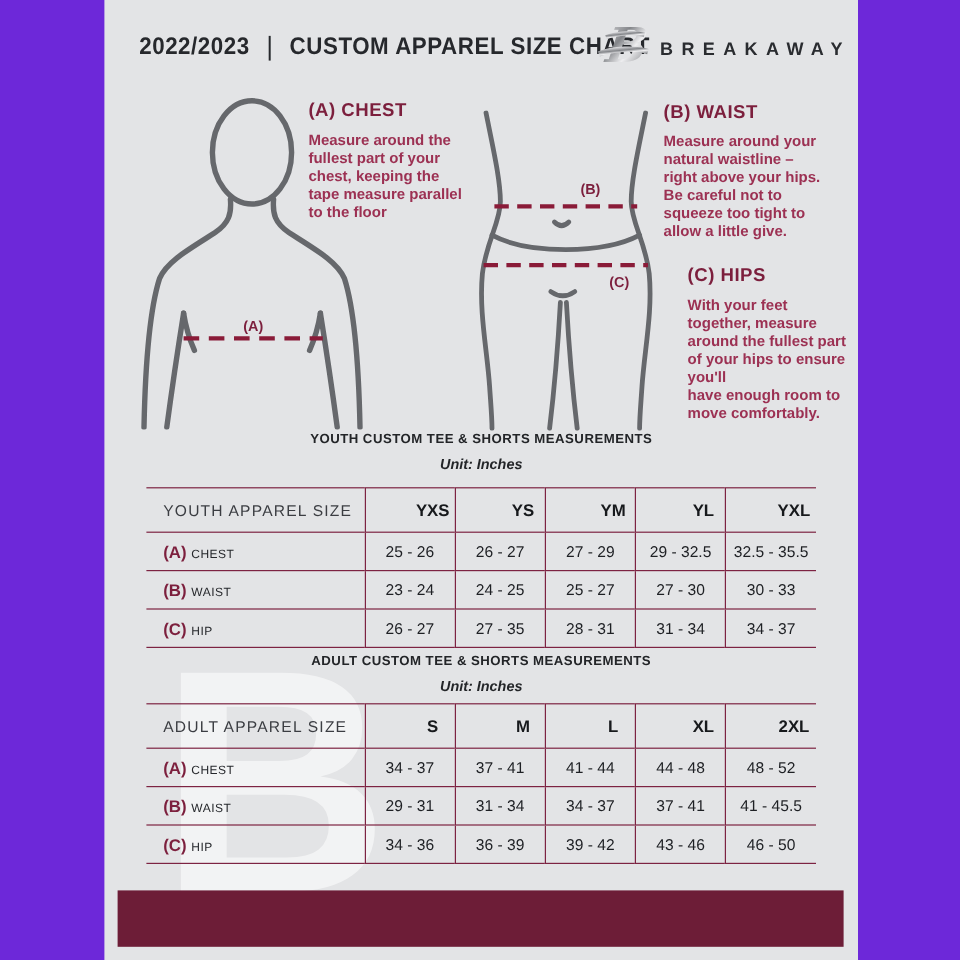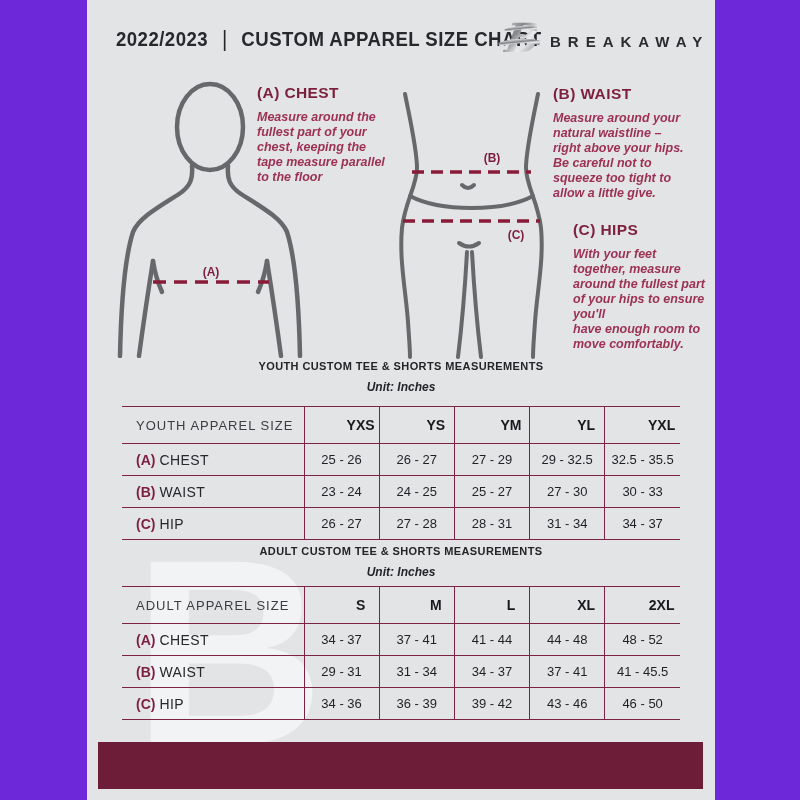--- a/index.html
+++ b/index.html
@@ -12,21 +12,21 @@
               transform:scaleX(0.93);transform-origin:left center;}
   .hdr-year,.hdr-title{font-size:20px;font-weight:800;color:#26282c;letter-spacing:.5px;white-space:nowrap;}
   .hdr-sep{font-size:22px;font-weight:300;color:#26282c;padding:0 2px;}
   .logo-wrap{position:absolute;left:408px;top:14px;display:flex;align-items:center;}
   .brand{position:absolute;left:463px;top:33px;font-size:15px;font-weight:700;
          letter-spacing:7px;color:#2a2c30;white-space:nowrap;}
 
   
   .instr{position:absolute;}
   .instr h3{margin:0 0 8px 0;font-size:15.5px;font-weight:800;color:#7c1f3d;letter-spacing:.4px;}
-  .instr p{margin:0;font-size:12.5px;line-height:15px;font-style:italic;color:#9c3153;
+  .instr p{margin:0;font-size:12.5px;line-height:15px;color:#9c3153;
            white-space:pre-line;font-weight:600;}
   .instr-a{left:170px;top:84px;width:150px;}
   .instr-b{left:466px;top:85px;width:158px;}
   .instr-c{left:466px;top:221px;width:158px;margin-left:20px;}
 
   
   .torso-svg{position:absolute;left:26px;top:80px;}
   .lower-svg{position:absolute;left:305px;top:92px;}
 
   
@@ -42,21 +42,21 @@
               border-top:1.5px solid #7d2342;z-index:2;}
   .tbl-youth{top:406px;} .tbl-adult{top:586px;}
   .size-table col.c0{width:182px;}
   .size-table tr{border-bottom:1.5px solid #7d2342;margin-top:12px;}
   .size-table td{border:0;text-align:center;font-size:13px;color:#1e2024;height:31px;padding:0;}
   .size-table td + td{border-left:1.5px solid #7d2342;}
   .size-table tr.thead td{height:36px;}
   .size-table td.label-col{text-align:left;padding-left:14px;}
   .size-table tr.thead td.label-col{font-size:13px;letter-spacing:1px;color:#3b3d42;}
   .size-table tr.thead td.size-code{font-weight:700;font-size:14px;color:#17191c;padding-left:38px;}
-  .row-label{font-size:14px;letter-spacing:.4px;color:#26282c;}
+  .row-label{font-size:10px;letter-spacing:.4px;color:#26282c;}
   .row-prefix{font-weight:800;color:#7c1f3d;margin-right:4px;font-size:14px;}
 
   
   .watermark{position:absolute;left:46px;top:520px;font-size:265px;line-height:1;font-weight:700;
              color:rgba(255,255,255,0.55);z-index:1;user-select:none;}
   .footer-bar{position:absolute;left:11px;top:742px;width:605px;height:47px;background:#6d1d37;z-index:3;}
 </style>
 </head>
 <body>
 
@@ -184,21 +184,21 @@
         <td>24 - 25</td>
         <td>25 - 27</td>
         <td>27 - 30</td>
         <td>30 - 33</td>
       </tr>
       <tr>
         <td class="label-col">
           <span class="row-prefix">(C)</span><span class="row-label">HIP</span>
         </td>
         <td>26 - 27</td>
-        <td>27 - 28</td>
+        <td>27 - 35</td>
         <td>28 - 31</td>
         <td>31 - 34</td>
         <td>34 - 37</td>
       </tr>
       </tbody>
     </table>
 
     <div class="sec-title t-adult-title">ADULT CUSTOM TEE &amp; SHORTS MEASUREMENTS</div>
     <div class="sec-unit t-adult-unit">Unit: Inches</div>
 

